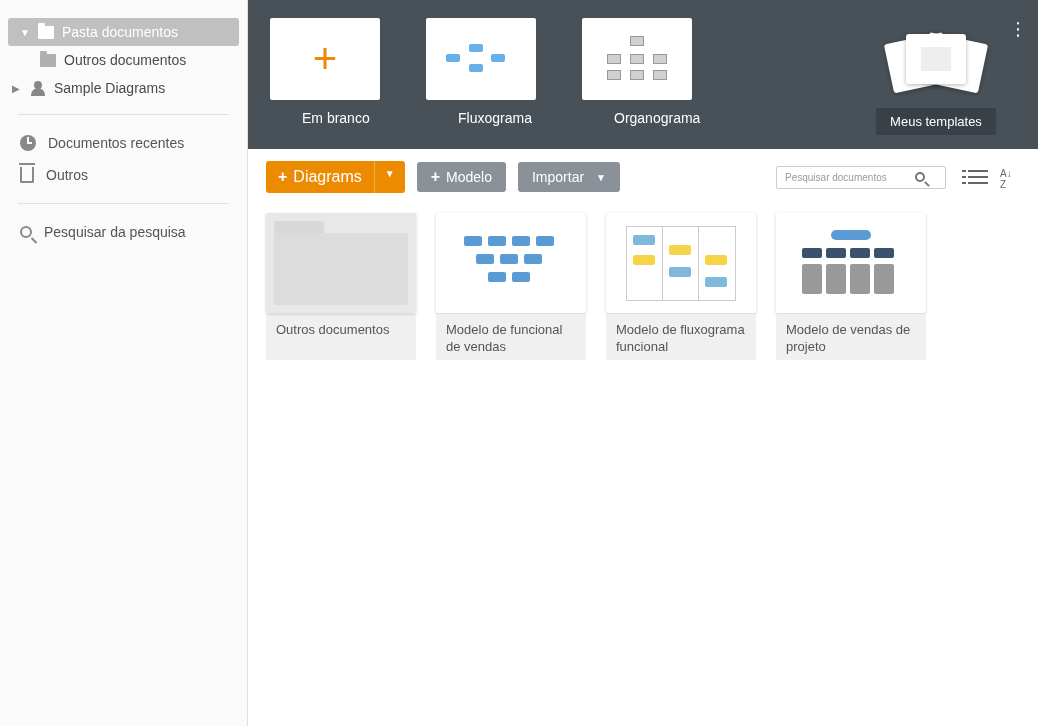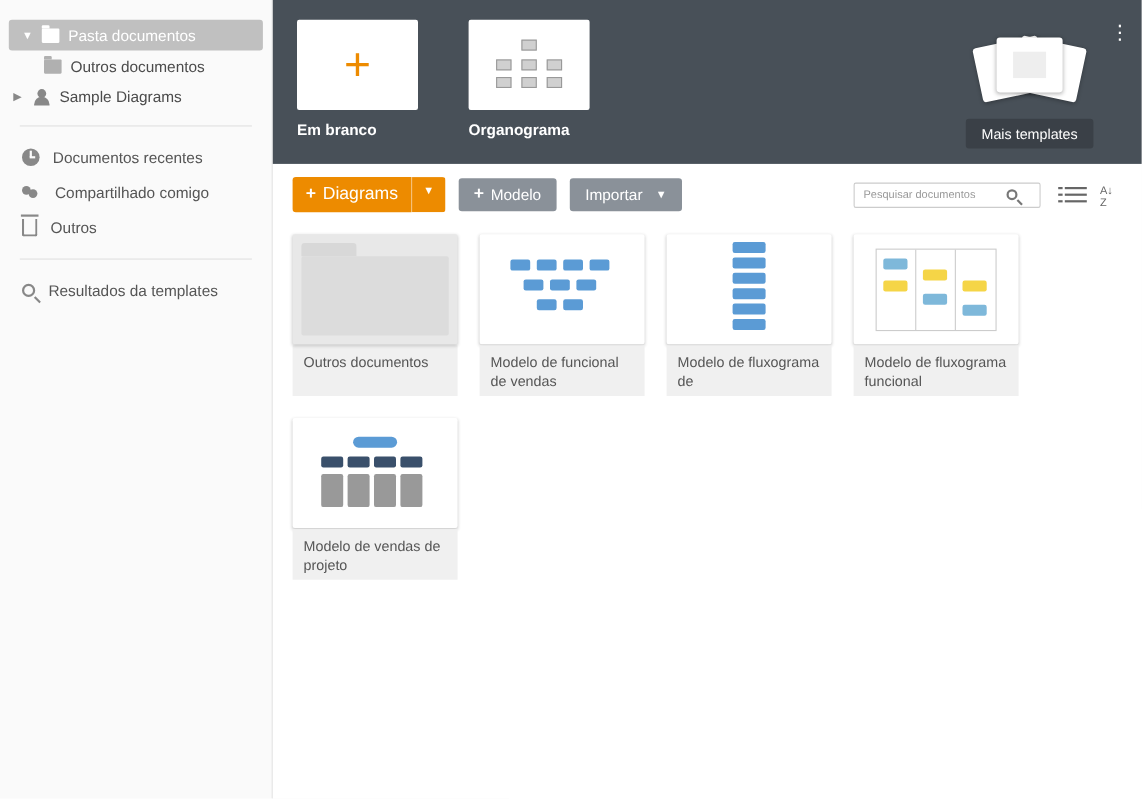--- a/index.html
+++ b/index.html
@@ -35,21 +35,21 @@
 .search-ic{width:12px;height:12px;border:2px solid #888;border-radius:50%;position:relative;}
 .search-ic::after{content:"";position:absolute;width:2px;height:7px;background:#888;transform:rotate(-45deg);left:11px;top:9px;}
 
 
 .main { flex:1; display:flex; flex-direction:column; background:#fff;}
 
 
 .tpl-bar { background: #485058; padding: 18px 22px 14px 22px; display:flex; gap:28px; position:relative;}
 .tpl-item { width: 128px; cursor:pointer;}
 .tpl-thumb { width:110px; height:82px; background:#fff; border-radius:2px; display:flex; align-items:center; justify-content:center; margin-bottom:10px;}
-.tpl-label { color:#fff; font-size:14px; font-weight:700;}
+.tpl-label { color:#fff; font-size:14px; font-weight:400;margin-left:32px;}
 .plus-orange { font-size:42px; color:#ed8b00; font-weight:300; line-height:1;}
 .flow-mini { width:80px; height:50px; position:relative; }
 .flow-mini span { position:absolute; background:#6ab0e8; border-radius:2px; }
 .org-mini { width:80px; height:50px; position:relative; }
 .org-mini span { position:absolute; background:#d0d0d0; width:14px; height:10px; border:1px solid #999;}
 .more-wrap { margin-left:auto; text-align:center; width:160px; cursor:pointer;}
 .more-btn { background:#3a4047; color:#fff; padding:6px 14px; border-radius:3px; font-size:13px; display:inline-block; margin-top:8px;}
 .more-thumbs { position:relative; height:82px; display:flex; align-items:center; justify-content:center;}
 .stack { width:60px; height:50px; background:#fff; border-radius:3px; position:absolute; box-shadow:0 1px 4px rgba(0,0,0,.3);}
 .dots-menu { position:absolute; right:10px; top:18px; color:#fff; font-size:18px; cursor:pointer; width:20px; text-align:center;}
@@ -114,44 +114,51 @@
       <span>Sample Diagrams</span>
     </div>
 
     <div class="sidebar-sep"></div>
 
     <div class="sb-action">
       <span class="clock-ic"></span>
       <span>Documentos recentes</span>
     </div>
     <div class="sb-action">
-      <span class="share-ic"></span>
-      <span>Compartilhado comigo</span>
-    </div>
-    <div class="sb-action">
       <span class="trash-ic"></span>
       <span>Outros</span>
     </div>
 
     <div class="sidebar-sep"></div>
 
     <div class="sb-action">
       <span class="search-ic"></span>
-      <span>Resultados da templates</span>
+      <span>Pesquisar da pesquisa</span>
     </div>
   </aside>
 
   <main class="main">
 
     <div class="tpl-bar">
       <div class="tpl-item">
         <div class="tpl-thumb">
           <span class="plus-orange">+</span>
         </div>
         <div class="tpl-label">Em branco</div>
+      </div>
+      <div class="tpl-item">
+        <div class="tpl-thumb">
+          <div class="flow-mini">
+            <span style="left:5px;top:20px;width:14px;height:8px;"></span>
+            <span style="left:28px;top:10px;width:14px;height:8px;"></span>
+            <span style="left:28px;top:30px;width:14px;height:8px;"></span>
+            <span style="left:50px;top:20px;width:14px;height:8px;"></span>
+          </div>
+        </div>
+        <div class="tpl-label">Fluxograma</div>
       </div>
       <div class="tpl-item">
         <div class="tpl-thumb">
           <div class="org-mini">
             <span style="left:33px;top:2px;"></span>
             <span style="left:10px;top:20px;"></span>
             <span style="left:33px;top:20px;"></span>
             <span style="left:56px;top:20px;"></span>
             <span style="left:10px;top:36px;"></span>
             <span style="left:33px;top:36px;"></span>
@@ -161,21 +168,21 @@
         <div class="tpl-label">Organograma</div>
       </div>
       <div class="more-wrap">
         <div class="more-thumbs">
           <div class="stack" style="transform:rotate(-12deg) translateX(-18px);"></div>
           <div class="stack" style="transform:rotate(12deg) translateX(18px);"></div>
           <div class="stack" style="z-index:2;">
               <div style="width:30px;height:24px;margin:13px auto;background:#eee;"></div>
             </div>
         </div>
-        <div class="more-btn">Mais templates</div>
+        <div class="more-btn">Meus templates</div>
       </div>
       <div class="dots-menu">⋮</div>
     </div>
 
     <div class="toolbar">
       <div class="btn-orange-split">
         <div class="main-b" style="color:#fff;">
           <span class="plus-w">+</span>
           <span>Diagrams</span>
         </div>
@@ -222,33 +229,20 @@
             <span style="left:44px;top:28px;width:18px;height:10px;"></span>
             <span style="left:68px;top:28px;width:18px;height:10px;"></span>
             <span style="left:32px;top:46px;width:18px;height:10px;"></span>
             <span style="left:56px;top:46px;width:18px;height:10px;"></span>
           </div>
         </div>
         <div class="card-cap">Modelo de funcional de vendas</div>
       </div>
 
 
-      <div class="card">
-        <div class="card-th">
-          <div class="mini-vert">
-            <span style="top:2px;height:10px;"></span>
-            <span style="top:16px;height:10px;"></span>
-            <span style="top:30px;height:10px;"></span>
-            <span style="top:44px;height:10px;"></span>
-            <span style="top:58px;height:10px;"></span>
-            <span style="top:72px;height:10px;"></span>
-          </div>
-        </div>
-        <div class="card-cap">Modelo de fluxograma de</div>
-      </div>
 
       <div class="card">
         <div class="card-th">
           <div class="mini-swim">
             <div class="lane" style="left:0;width:36px;"></div>
             <div class="lane" style="left:36px;width:36px;"></div>
             <span style="left:6px;top:8px;width:22px;height:10px;background:#7eb8da;"></span>
             <span style="left:6px;top:28px;width:22px;height:10px;"></span>
             <span style="left:42px;top:18px;width:22px;height:10px;"></span>
             <span style="left:42px;top:40px;width:22px;height:10px;background:#7eb8da;"></span>

